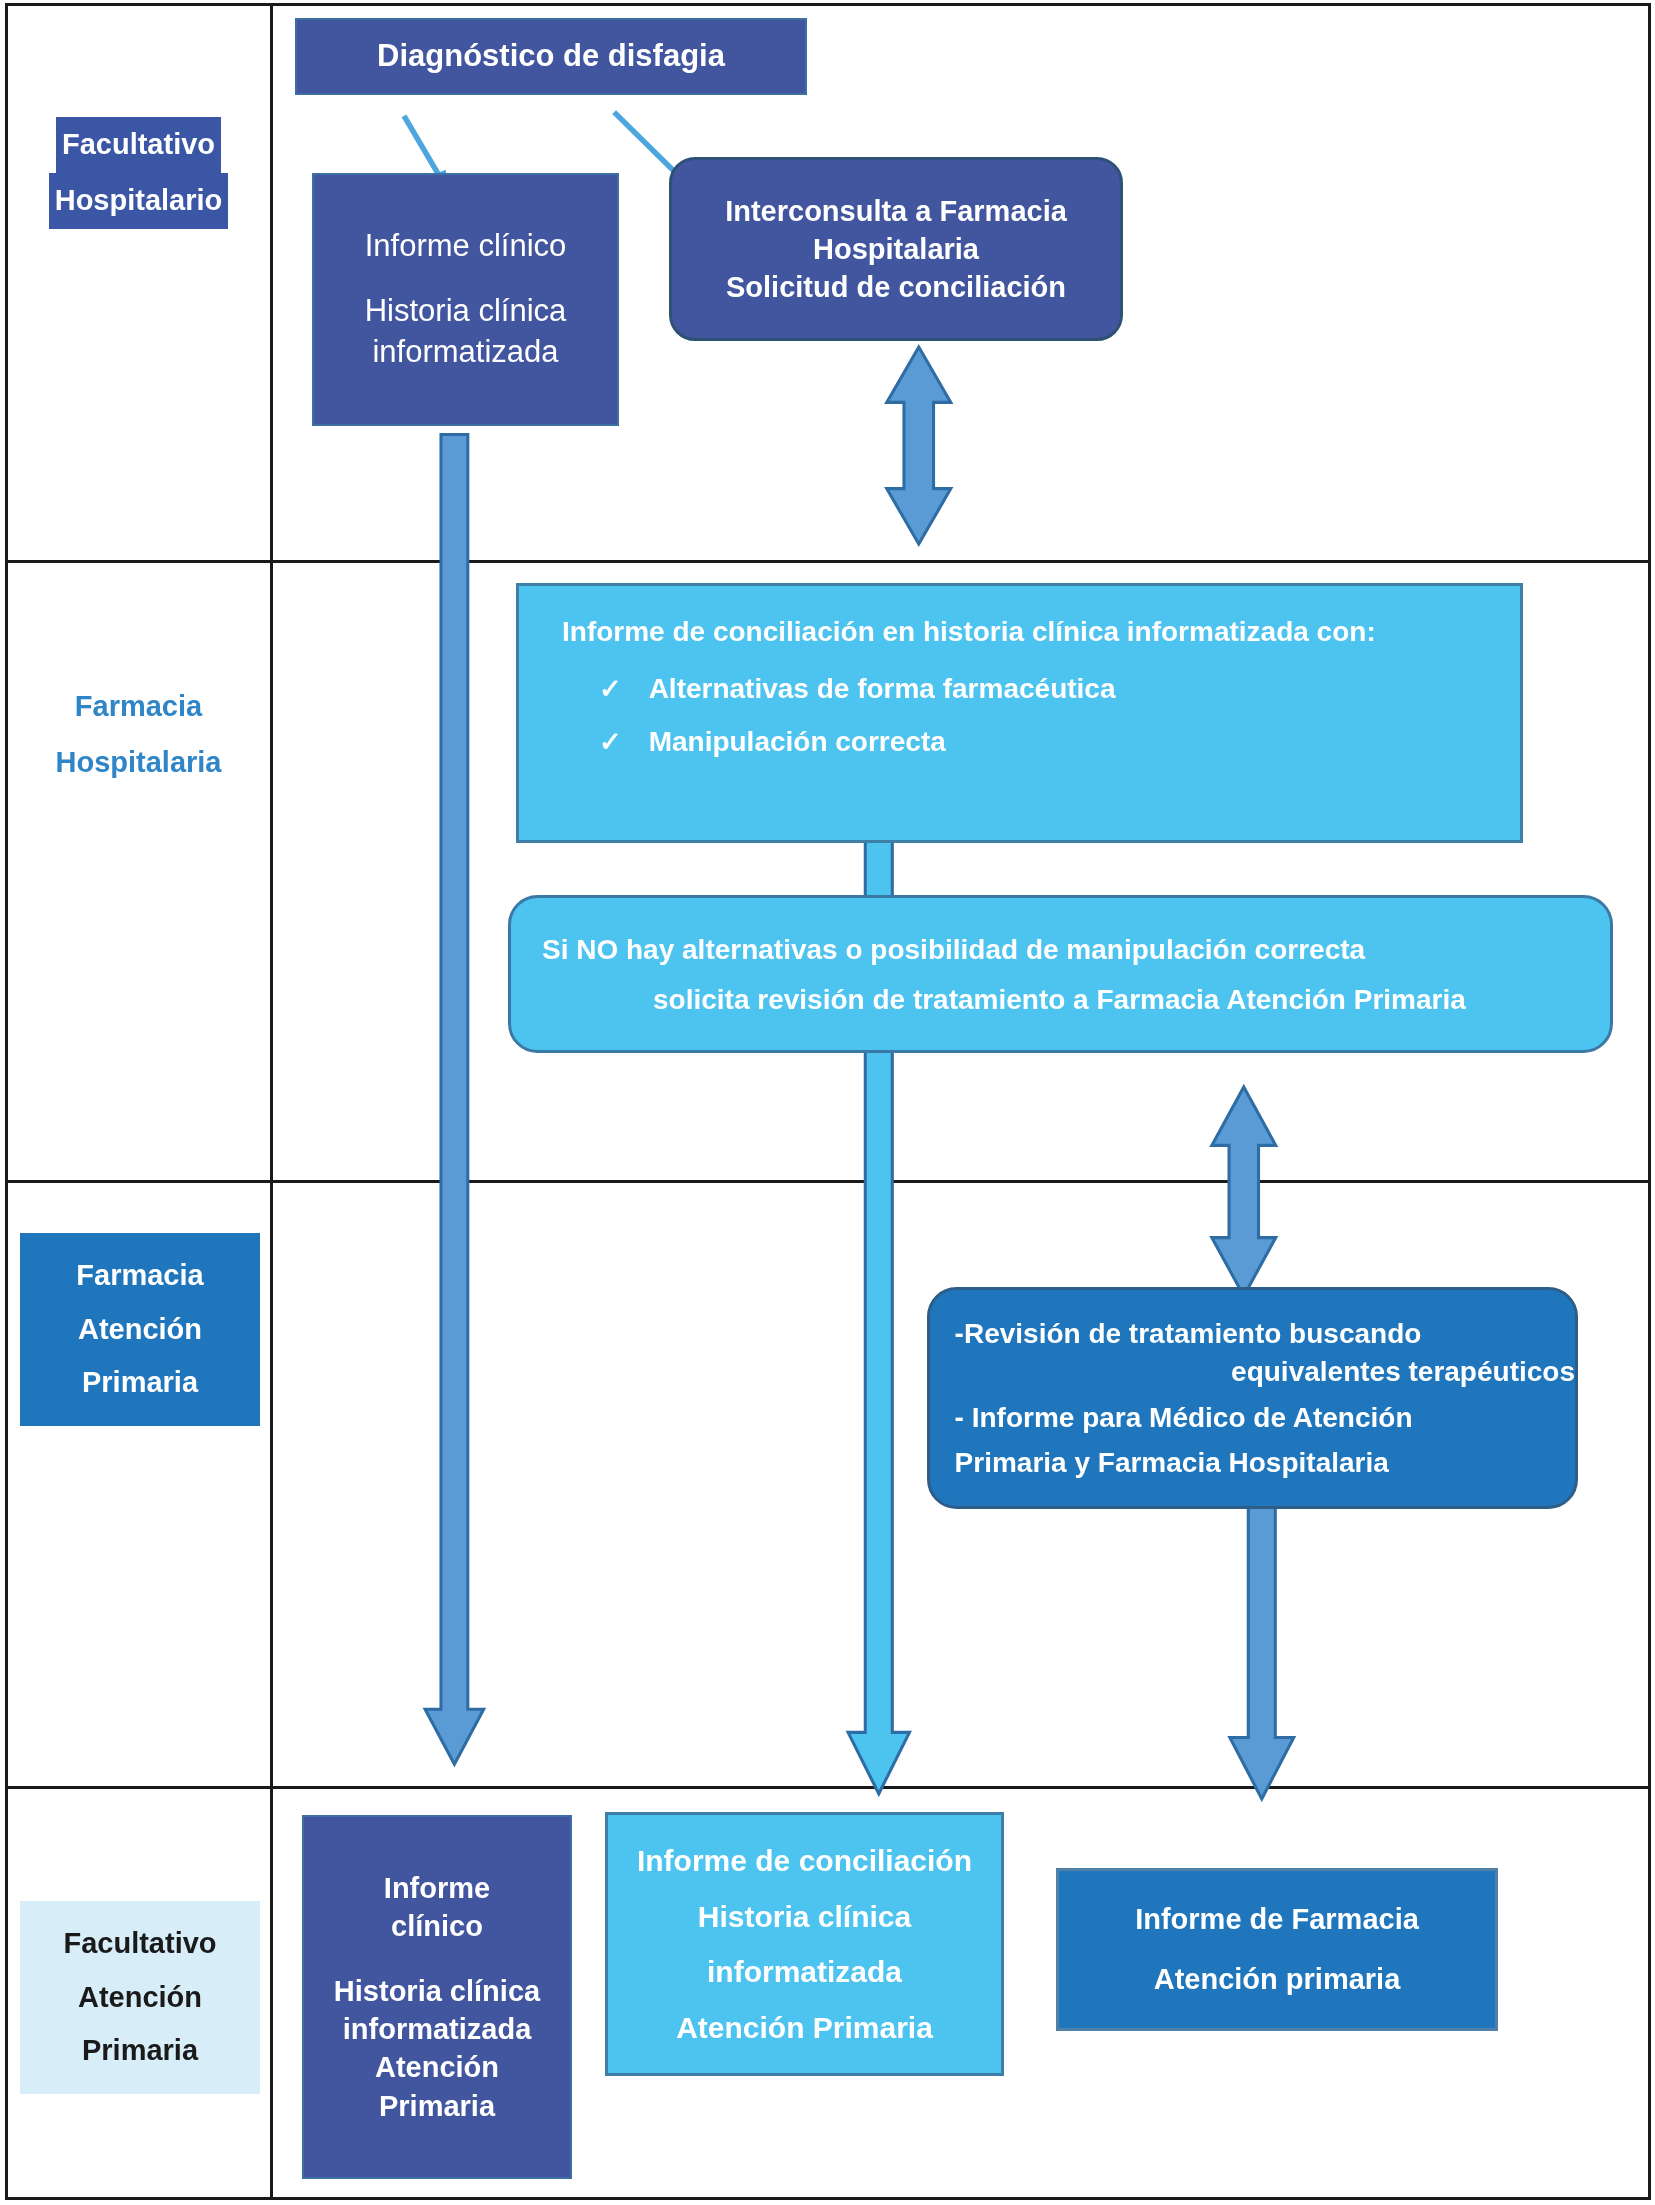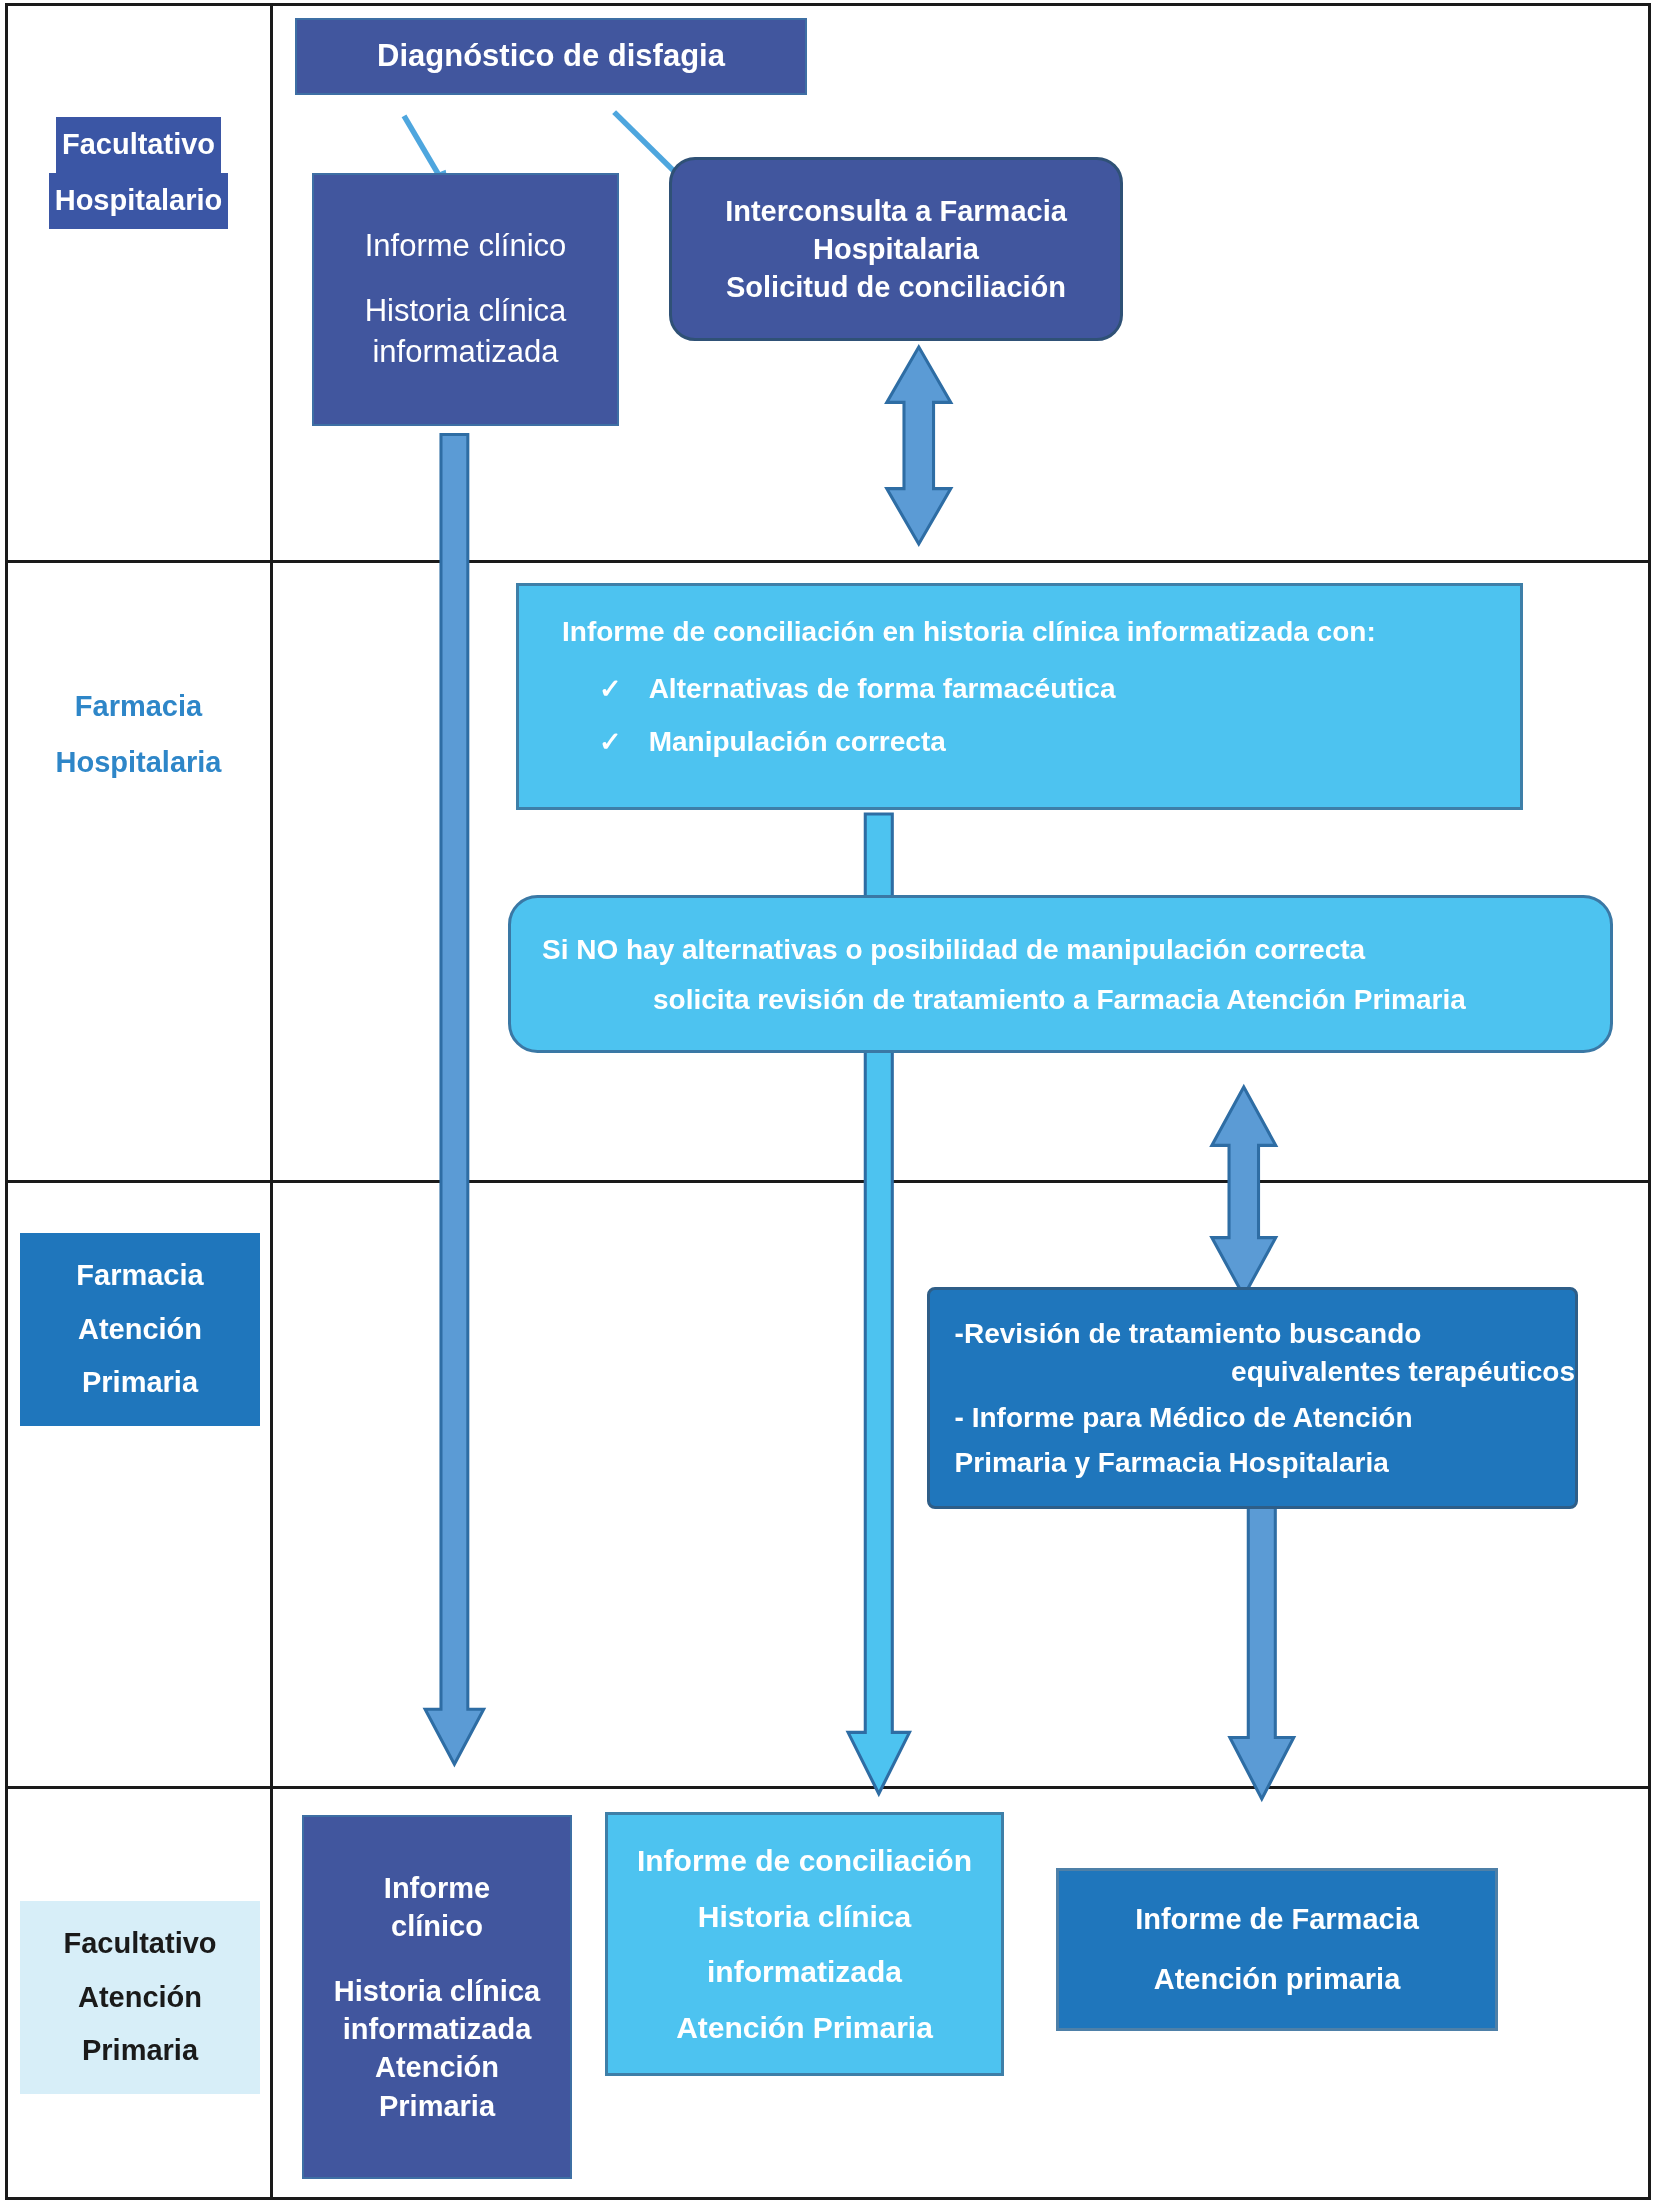--- a/index.html
+++ b/index.html
@@ -142,41 +142,41 @@
     <span class="ln">Historia clínica</span>
     <span class="ln">informatizada</span>
   </div>
 
   <div class="box navy-round b" style="left:669px;top:157px;width:454px;height:184px;font-size:29px;">
     <span class="ln">Interconsulta a Farmacia</span>
     <span class="ln">Hospitalaria</span>
     <span class="ln">Solicitud de conciliación</span>
   </div>
 
-  <div class="box cyan b left" style="left:516px;top:583px;width:1007px;height:227px;
+  <div class="box cyan b left" style="left:516px;top:583px;width:1007px;height:260px;
               font-size:28px;padding:28px 0 0 43px;justify-content:flex-start;">
     <span class="ln" style="text-align:left;">Informe de conciliación en historia clínica informatizada con:</span>
     <div class="bullet-row" style="margin-top:19.7px;margin-left:37px;">
       <span class="chk">✓</span>
       <span>Alternativas de forma farmacéutica</span>
     </div>
     <div class="bullet-row" style="margin-top:16px;margin-left:37px;">
       <span class="chk">✓</span>
       <span>Manipulación correcta</span>
     </div>
   </div>
 
   <div class="box cyan-round b left" style="left:508px;top:895px;width:1105px;height:158px;
               font-size:28px;padding:34px 0 4px 31px;justify-content:flex-start;">
     <span class="ln" style="text-align:left;">Si NO hay alternativas o posibilidad de manipulación correcta</span>
     <span class="ln" style="text-align:left;padding-left:111px;margin-top:13.5px;">solicita revisión de tratamiento a Farmacia Atención Primaria</span>
   </div>
 
   <div class="box steel-round b left" style="left:927px;top:1287px;width:651px;height:222px;
-              font-size:28px;padding:26px 0 0 24.6px;justify-content:flex-start;border-radius:8px;">
+              font-size:28px;padding:26px 0 0 24.6px;justify-content:flex-start;">
     <span class="ln" style="text-align:left;">-Revisión de tratamiento buscando</span>
     <span class="ln" style="text-align:right;margin-top:1px;"> equivalentes terapéuticos</span>
     <span class="ln" style="text-align:left;margin-top:8.6px;">-  Informe para Médico de Atención</span>
     <span class="ln" style="text-align:left;margin-top:8.6px;">Primaria y Farmacia Hospitalaria</span>
   </div>
 
   <div class="box navy b" style="left:302px;top:1815px;width:270px;height:364px;font-size:29px;">
     <span class="ln">Informe</span>
     <span class="ln">clínico</span>
     <span class="ln" style="height:26px;"></span>

